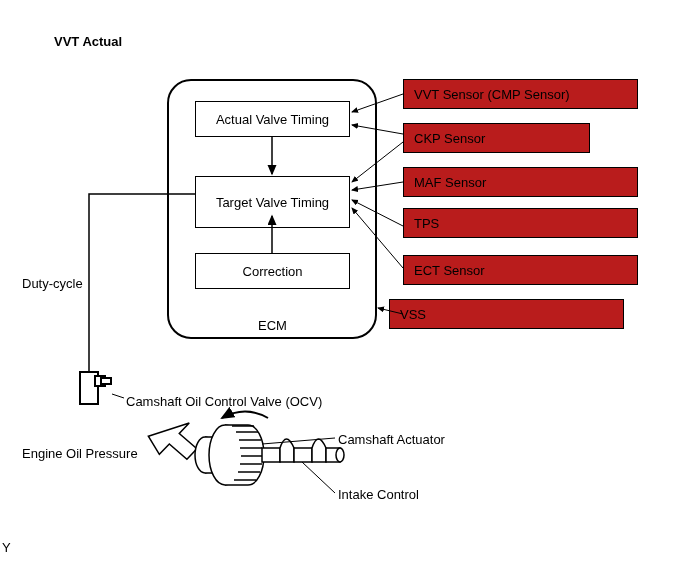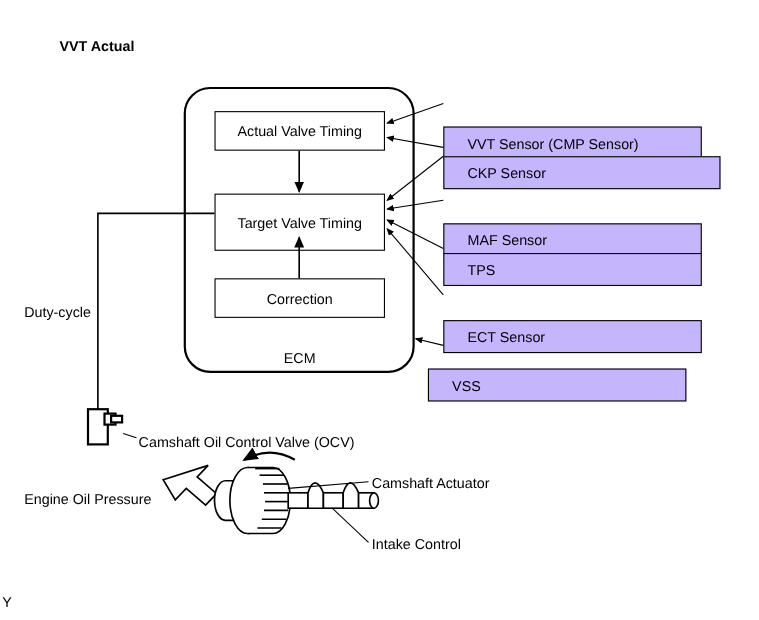--- a/index.html
+++ b/index.html
@@ -23,44 +23,43 @@
   .inner-box {
     border: 1px solid #000;
     background: #fff;
     text-align: center;
     display: flex;
     align-items: center;
     justify-content: center;
   }
   .sensor-box {
     border: 1px solid #000;
-    background: #c4b5fd;
+    background: #b91c1c;
     display: flex;
     align-items: center;
-    padding-left: 21px;
-    margin-top: 36px;
+    padding-left: 10px;
   }
   svg { position: absolute; top: 0; left: 0; }
 </style>
 </head>
 <body>
 
 <div class="abs bold" style="left:54px; top:34px;">VVT Actual</div>
 
 <div class="abs ecm-box" style="left:167px; top:79px; width:210px; height:260px;"></div>
 
 <div class="abs inner-box" style="left:195px; top:101px; width:155px; height:36px;">Actual Valve Timing</div>
 <div class="abs inner-box" style="left:195px; top:176px; width:155px; height:52px;">Target Valve Timing</div>
 <div class="abs inner-box" style="left:195px; top:253px; width:155px; height:36px;">Correction</div>
 <div class="abs" style="left:258px; top:318px;">ECM</div>
 
 <div class="abs sensor-box" style="left:403px; top:79px; width:235px; height:30px;">VVT Sensor (CMP Sensor)</div>
-<div class="abs sensor-box" style="left:403px; top:106px; width:252px; height:30px;">CKP Sensor</div>
+<div class="abs sensor-box" style="left:403px; top:123px; width:187px; height:30px;">CKP Sensor</div>
 <div class="abs sensor-box" style="left:403px; top:167px; width:235px; height:30px;">MAF Sensor</div>
-<div class="abs sensor-box" style="left:403px; top:194px; width:235px; height:30px;">TPS</div>
+<div class="abs sensor-box" style="left:403px; top:208px; width:235px; height:30px;">TPS</div>
 <div class="abs sensor-box" style="left:403px; top:255px; width:235px; height:30px;">ECT Sensor</div>
 <div class="abs sensor-box" style="left:389px; top:299px; width:235px; height:30px;">VSS</div>
 
 <div class="abs" style="left:22px; top:276px;">Duty-cycle</div>
 <div class="abs" style="left:126px; top:394px;">Camshaft Oil Control Valve (OCV)</div>
 <div class="abs" style="left:22px; top:446px;">Engine Oil Pressure</div>
 <div class="abs" style="left:338px; top:432px;">Camshaft Actuator</div>
 <div class="abs" style="left:338px; top:487px;">Intake Control</div>
 <div class="abs" style="left:2px; top:540px;">Y</div>
 

